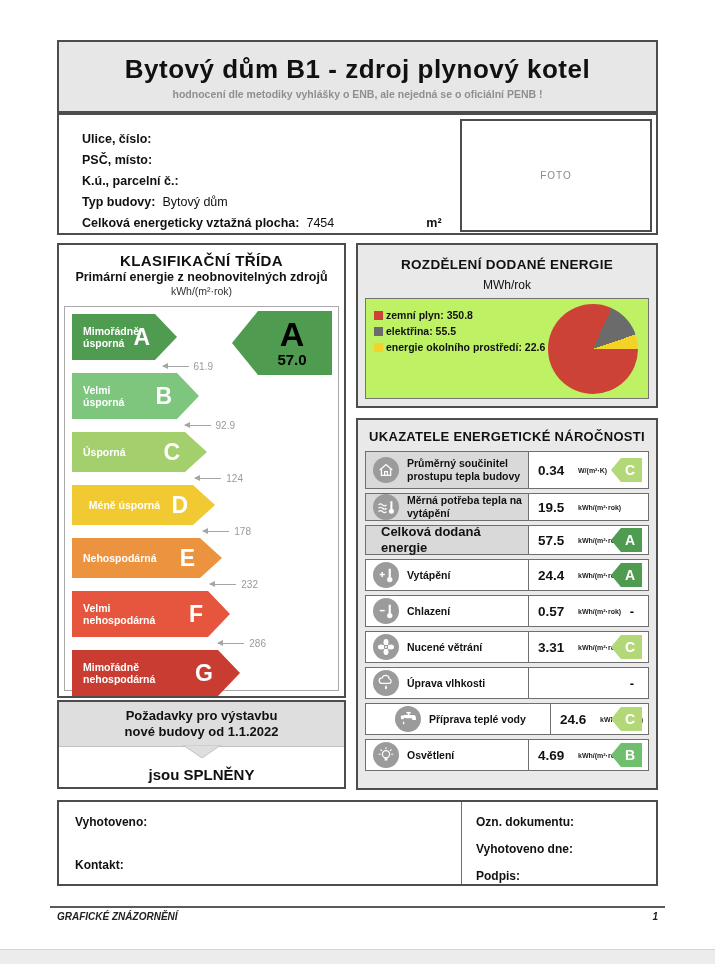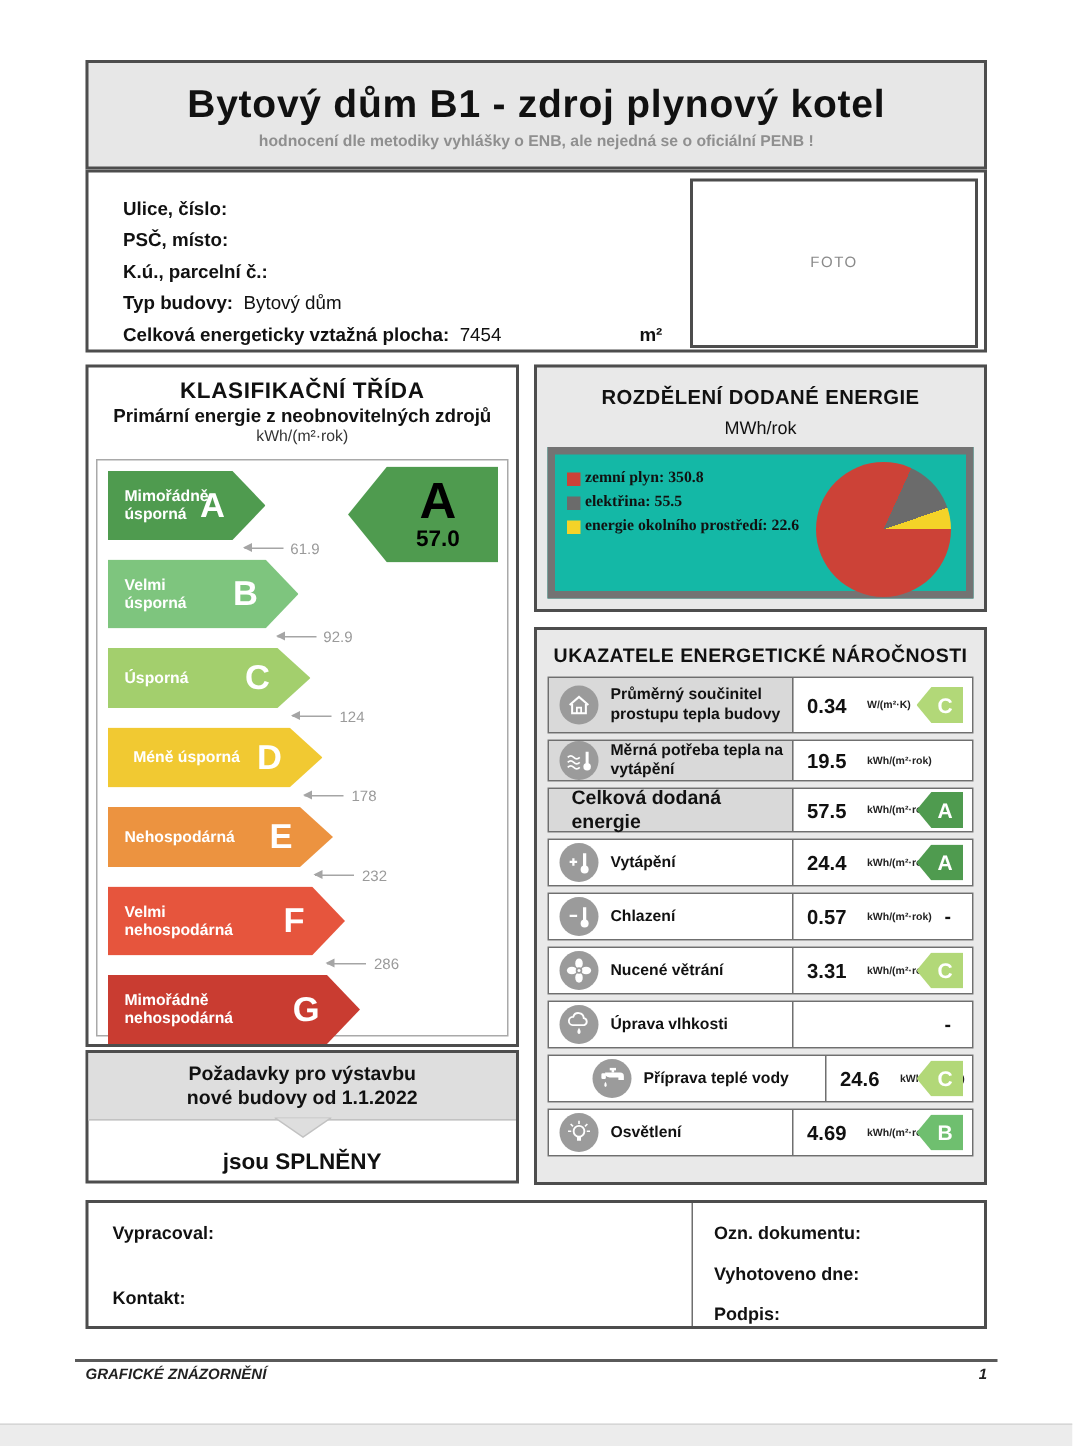--- a/index.html
+++ b/index.html
@@ -89,21 +89,21 @@
 
   
   .pie-box {
     position:absolute; left:356px; top:243px; width:302px; height:165px;
     background:#e9e9e9; border:2px solid #4d4d4d; text-align:center;
   }
   .pie-title { font-size:13.5px; font-weight:bold; margin-top:12px; letter-spacing:0.3px; }
   .pie-sub { font-size:12px; margin-top:6px; }
   .pie-content {
     position:absolute; left:7px; right:7px; top:53px; bottom:7px;
-    background:#14b8a6; border:5px solid #737373;font-family:Liberation Serif, serif;
+    background:#bef264; border:1px solid #737373;
   }
   .legend { position:absolute; left:8px; top:8px; text-align:left; }
   .legend-item { font-size:10.5px; font-weight:bold; line-height:16px; display:flex; align-items:center; }
   .legend-swatch { width:9px; height:9px; display:inline-block; margin-right:3px; }
   .pie { position:absolute; right:10px; top:5px; width:90px; height:90px; border-radius:50%; }
 
   
   .ind-box {
     position:absolute; left:356px; top:418px; width:302px; height:372px;
     background:#e9e9e9; border:2px solid #4d4d4d;
@@ -408,21 +408,21 @@
           <span class="ind-value">4.69</span>
           <span class="ind-unit">kWh/(m²·rok)</span>
           <span class="class-chip" style="background: rgb(111, 191, 111);">B</span>
         </div>
       </div>
     </div>
 </div>
 
 <div class="sig-box">
   <div class="sig-left">
-      <div class="sig-line">Vypracoval:</div>
+      <div class="sig-line">Vyhotoveno:</div>
       <div class="sig-line">Kontakt:</div>
     </div>
   <div class="sig-right">
       <div class="sig-line">Ozn. dokumentu:</div>
       <div class="sig-line">Vyhotoveno dne:</div>
       <div class="sig-line">Podpis:</div>
     </div>
 </div>
 
 <div class="footer-rule"></div>

